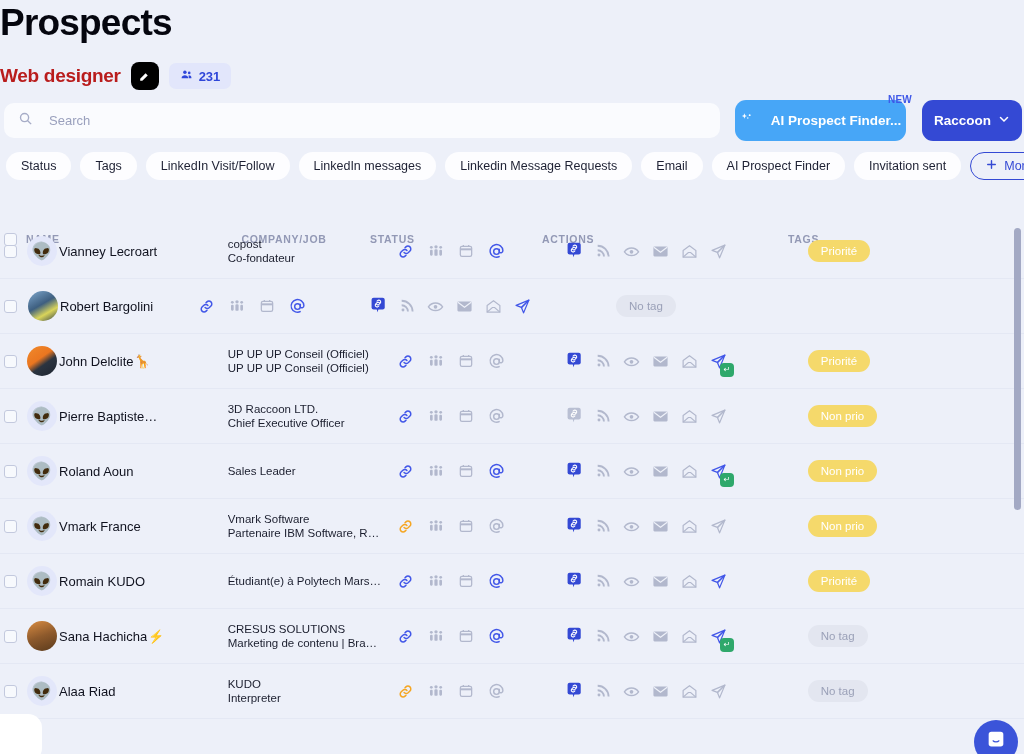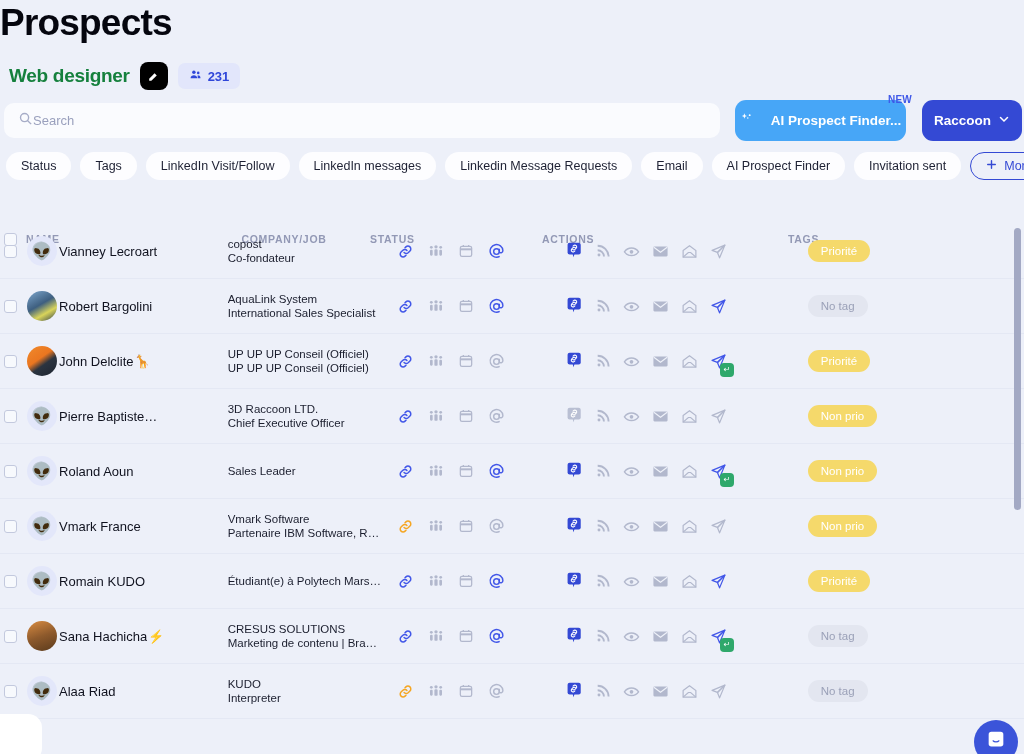--- a/index.html
+++ b/index.html
@@ -14,38 +14,38 @@
   
   .page-title {
     position: absolute; left: 0; top: 2px;
     font-size: 37px; font-weight: bold; color: #05060f;
     letter-spacing: -0.8px;
   }
   .subhead {
     position: absolute; left: 0; top: 62px;
     display: flex; align-items: center; gap: 10px;
   }
-  .subhead-name { font-size: 19px; font-weight: bold; color: #15803d; letter-spacing: -0.3px; padding-left: 9px; }
+  .subhead-name { font-size: 19px; font-weight: bold; color: #b91c1c; letter-spacing: -0.3px; }
   .list-icon-box {
     width: 28px; height: 28px; border-radius: 8px; background: #000;
     display: flex; align-items: center; justify-content: center;
   }
   .count-badge {
     height: 26px; min-width: 56px; border-radius: 7px;
     background: #e2e6fb; display: flex; align-items: center;
     justify-content: center; gap: 6px; padding: 0 11px;
   }
   .count-badge .num { font-size: 13px; color: #2f46d9; font-weight: 600; }
 
   
   .search-bar {
     position: absolute; left: 4px; top: 103px;
     width: 716px; height: 35px; border-radius: 10px;
     background: #fafbfe; display: flex; align-items: center;
-    gap: 0; padding: 0 14px;
+    gap: 16px; padding: 0 14px;
   }
   .search-input {
     border: none; outline: none; background: transparent;
     font-family: "Liberation Sans", sans-serif;
     font-size: 13px; color: #6b7190; width: 640px;
   }
   .search-input::placeholder { color: #9aa0bd; }
 
   .ai-btn {
     position: absolute; left: 735px; top: 100px;
@@ -355,24 +355,20 @@
       <div class="row">
         <div class="col-check">
           <div class="cb"></div>
         </div>
         <div class="avatar-wrap">
           <div class="avatar" style="background:linear-gradient(150deg,#7fa8cf 0%,#3e5f80 45%,#d9d45a 70%,#2a3a4a 100%);"></div>
         </div>
         <div class="name-cell">
           <span class="name-txt">Robert Bargolini</span>
         </div>
-        <div class="comp-cell">
-          <span class="comp1">AquaLink System</span>
-          <span class="comp2">International Sales Specialist</span>
-        </div>
         <div class="stat-cell">
           <span class="ic">
             <svg width="17" height="17" viewBox="0 0 24 24" fill="none" stroke="#4257e8" stroke-width="2.1" stroke-linecap="round">
               <path d="M10 13.5a4 4 0 0 0 5.7.3l2.6-2.6a4 4 0 1 0-5.7-5.7l-1.3 1.3"></path>
               <path d="M14 10.5a4 4 0 0 0-5.7-.3l-2.6 2.6a4 4 0 1 0 5.7 5.7l1.3-1.3"></path>
             </svg>
           </span>
           <span class="ic">
             <svg width="16" height="16" viewBox="0 0 24 24" fill="#b2b8cd">
               <circle cx="5" cy="6.5" r="2.1"></circle>

